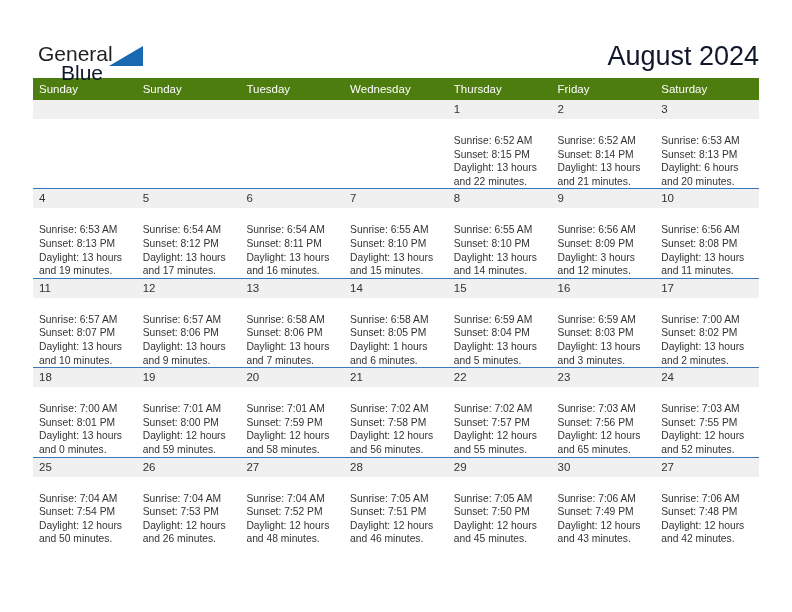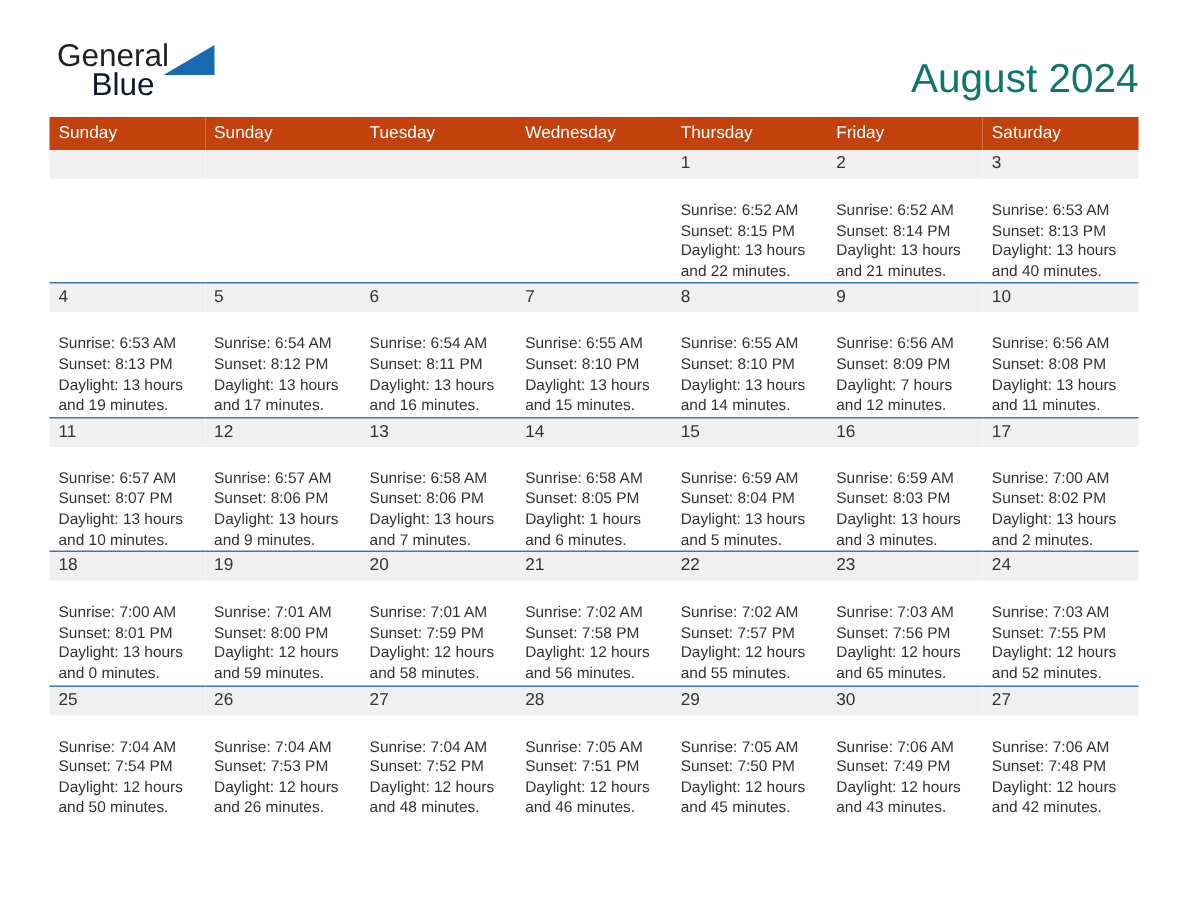--- a/index.html
+++ b/index.html
@@ -21,21 +21,21 @@
     height: 612px;
     box-sizing: border-box;
     padding: 0 33px;
   }
 
   
   .header {
     display: flex;
     align-items: flex-start;
     justify-content: space-between;
-    padding-top: 26px;
+    padding-top: 42px;
     height: 72px;
     box-sizing: border-box;
   }
 
   .logo {
     position: relative;
     width: 120px;
     height: 48px;
     margin-left: 5px;
   }
@@ -65,42 +65,41 @@
     border-left: 34px solid transparent;
     border-bottom: 20px solid #1769b0;
   }
 
   .title-block {
     text-align: right;
     padding-top: 0px;
   }
   .cal-title {
     font-size: 27px;
-    color: #0f766e;
+    color: #0f172a;
     font-weight: normal;
     line-height: 1.05;
     white-space: nowrap;
-    margin-top: 12px;
   }
   .cal-subtitle {
     margin-top: 9px;
     font-size: 14px;
     color: #231f20;
     white-space: nowrap;
   }
 
   
   .calendar {
     width: 726px;
     border-collapse: collapse;
     table-layout: fixed;
     margin-top: 6px;
   }
   .calendar th {
-    background: #c2410c;
+    background: #4d7c0f;
     color: #ffffff;
     font-weight: normal;
     font-size: 11.5px;
     text-align: left;
     padding: 5px 0 5px 6px;
     height: 11px;
     border: none;
   }
 
   .week-row > td {
@@ -199,21 +198,21 @@
               <div>Sunrise: 6:52 AM</div>
               <div>Sunset: 8:14 PM</div>
               <div class="daylight">Daylight: 13 hours and 21 minutes.</div>
             </div>
           </td>
           <td>
             <span class="daynum">3</span>
             <div class="details">
               <div>Sunrise: 6:53 AM</div>
               <div>Sunset: 8:13 PM</div>
-              <div class="daylight">Daylight: 13 hours and 40 minutes.</div>
+              <div class="daylight">Daylight: 6 hours and 20 minutes.</div>
             </div>
           </td>
         </tr>
         <tr class="week-row">
           <td>
             <span class="daynum">4</span>
             <div class="details">
               <div>Sunrise: 6:53 AM</div>
               <div>Sunset: 8:13 PM</div>
               <div class="daylight">Daylight: 13 hours and 19 minutes.</div>
@@ -249,21 +248,21 @@
               <div>Sunrise: 6:55 AM</div>
               <div>Sunset: 8:10 PM</div>
               <div class="daylight">Daylight: 13 hours and 14 minutes.</div>
             </div>
           </td>
           <td>
             <span class="daynum">9</span>
             <div class="details">
               <div>Sunrise: 6:56 AM</div>
               <div>Sunset: 8:09 PM</div>
-              <div class="daylight">Daylight: 7 hours and 12 minutes.</div>
+              <div class="daylight">Daylight: 3 hours and 12 minutes.</div>
             </div>
           </td>
           <td>
             <span class="daynum">10</span>
             <div class="details">
               <div>Sunrise: 6:56 AM</div>
               <div>Sunset: 8:08 PM</div>
               <div class="daylight">Daylight: 13 hours and 11 minutes.</div>
             </div>
           </td>

